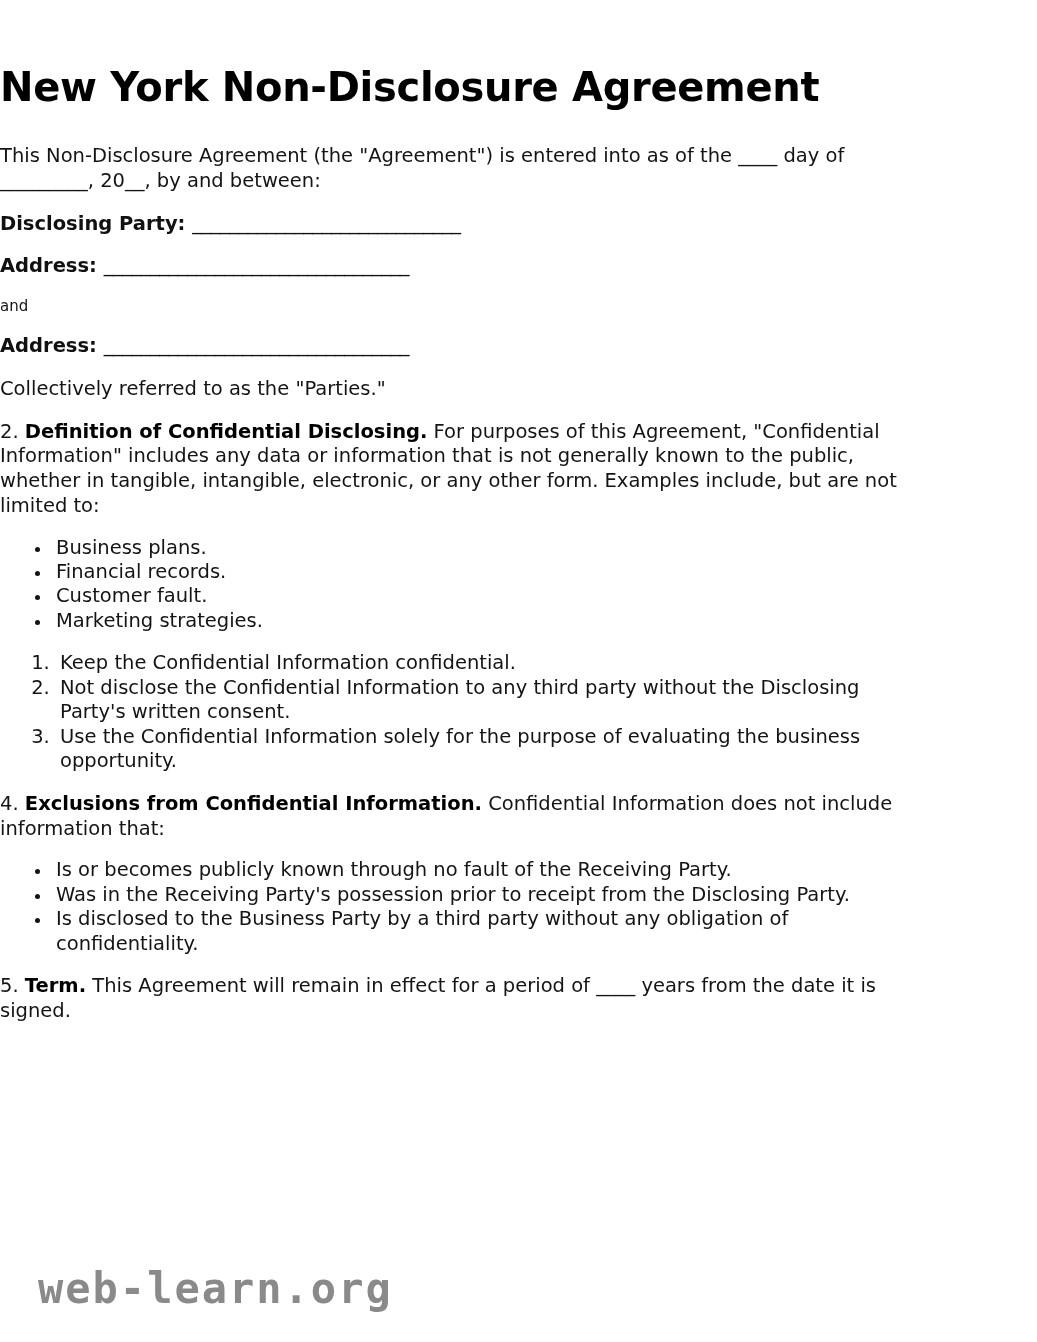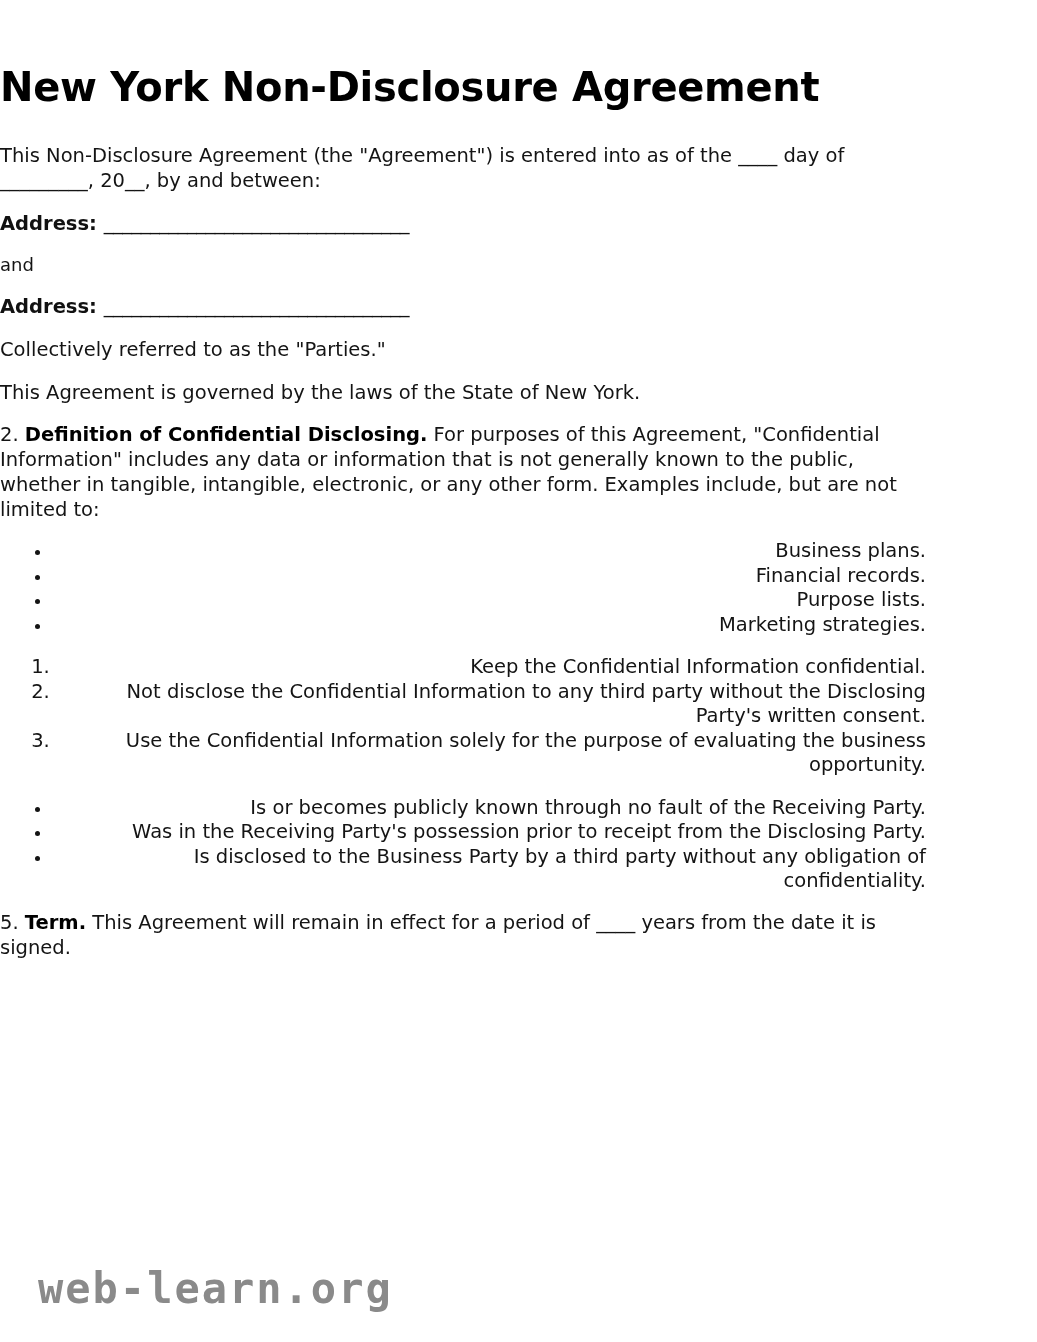--- a/index.html
+++ b/index.html
@@ -54,21 +54,21 @@
     font-weight: bold;
     color: #111111;
     white-space: nowrap;
   }
   .field-line .blank {
     font-weight: normal;
     letter-spacing: -0.5px;
   }
   .and-line {
     margin: 0 0 18px 0;
-    font-size: 18px;
+    font-size: 15px;
     line-height: 1.27;
     color: #141414;
   }
   .lead {
     font-weight: bold;
     color: #000000;
   }
   ul.bullets {
     margin: 0 0 18px 0;
     padding: 0 0 0 52px;
@@ -84,21 +84,21 @@
     line-height: 1.255;
   }
   ul.bullets li, ol.numbers li {
     margin: 0 0 0 0;
     padding: 0 0 0 4px;
     color: #141414;
   }
   ul.bullets li::marker {
     font-size: 17px;
   }
-  .list-gap-top { margin-top: 2px; text-align: right; }
+  .list-gap-top { margin-top: 2px; }
   .watermark {
     position: absolute;
     left: 38px;
     top: 1268px;
     font-family: "DejaVu Sans Mono", monospace;
     font-size: 42px;
     letter-spacing: 2px;
     color: #8a8a8a;
     white-space: nowrap;
     line-height: 1;
@@ -110,49 +110,50 @@
 <body>
 
 <div class="page">
 
   <h1 class="doc-title">New York Non-Disclosure Agreement</h1>
 
   <div class="body-flow">
 
     <p class="para"><span>This Non-Disclosure Agreement (the "Agreement") is entered into as of the ____ day of _________, 20__, by and between:</span></p>
 
+    <p class="field-line"><span>Disclosing Party:</span> <span class="blank">_____________________________</span></p>
 
     <p class="field-line"><span>Address:</span> <span class="blank">_________________________________</span></p>
 
     <p class="and-line">and</p>
 
 
     <p class="field-line"><span>Address:</span> <span class="blank">_________________________________</span></p>
 
     <p class="para">Collectively referred to as the "Parties."</p>
 
-    <p class="para">This Agreement is governed by the laws of the State of New York.</p>
 
 
     <p class="para tight"><span>2.</span> <span class="lead">Definition of Confidential Disclosing.</span> <span>For purposes of this Agreement, "Confidential Information" includes any data or information that is not generally known to the public, whether in tangible, intangible, electronic, or any other form. Examples include, but are not limited to:</span></p>
 
     <ul class="bullets list-gap-top">
       <li>Business plans.</li>
       <li>Financial records.</li>
-      <li>Purpose lists.</li>
+      <li>Customer fault.</li>
       <li>Marketing strategies.</li>
     </ul>
 
 
     <ol class="numbers list-gap-top">
       <li>Keep the Confidential Information confidential.</li>
       <li>Not disclose the Confidential Information to any third party without the Disclosing Party's written consent.</li>
       <li>Use the Confidential Information solely for the purpose of evaluating the business opportunity.</li>
     </ol>
 
+    <p class="para tight"><span>4.</span> <span class="lead">Exclusions from Confidential Information.</span> <span>Confidential Information does not include information that:</span></p>
 
     <ul class="bullets list-gap-top">
       <li>Is or becomes publicly known through no fault of the Receiving Party.</li>
       <li>Was in the Receiving Party's possession prior to receipt from the Disclosing Party.</li>
       <li>Is disclosed to the Business Party by a third party without any obligation of confidentiality.</li>
     </ul>
 
     <p class="para"><span>5.</span> <span class="lead">Term.</span> <span>This Agreement will remain in effect for a period of ____ years from the date it is signed.</span></p>
 
   </div>

